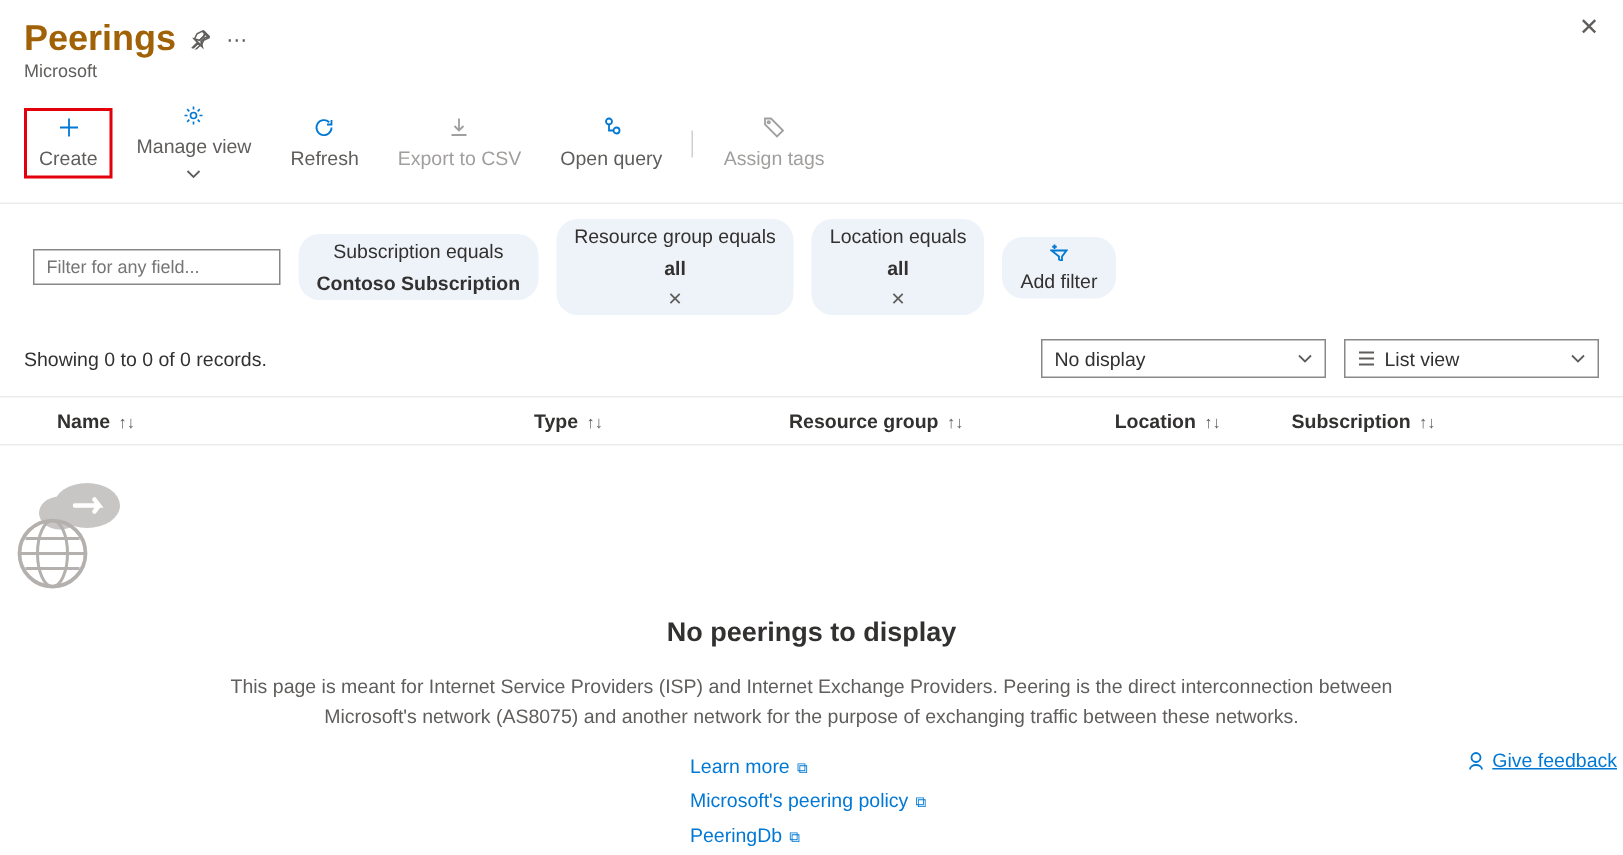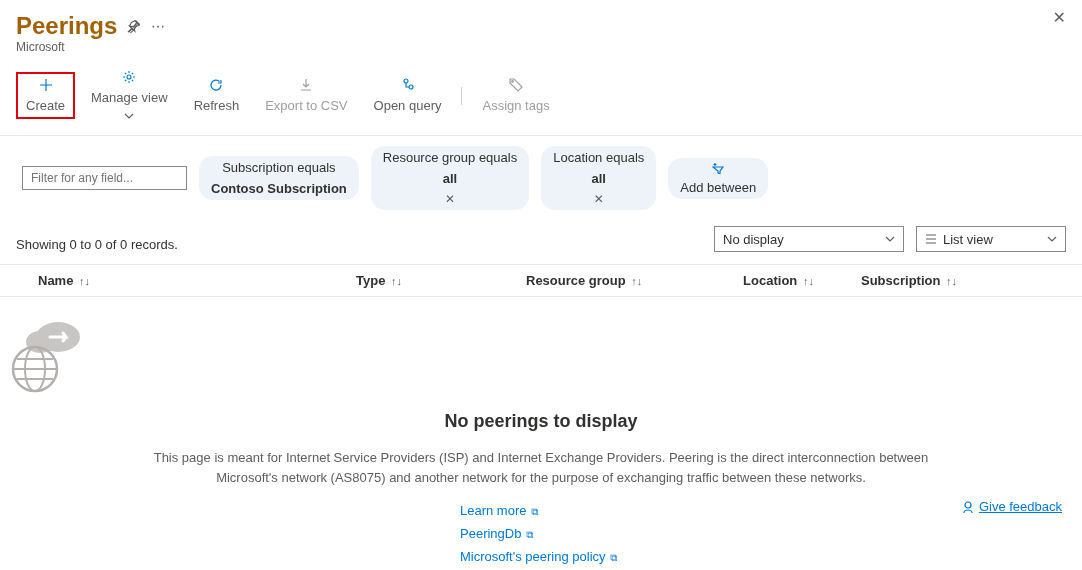--- a/index.html
+++ b/index.html
@@ -20,43 +20,43 @@
 .tb-btn.disabled .ic { color: #a19f9d; }
 .sep { width: 1px; height: 18px; background: #d2d0ce; margin: 0 4px; }
 
 .filter-row { display: flex; align-items: center; gap: 12px; padding: 10px 16px 8px 22px; }
 .filter-input { width: 165px; height: 24px; border: 1px solid #8a8886; padding: 0 8px; font-size: 12px; color: #605e5c; }
 .pill { display: inline-flex; align-items: center; gap: 6px; background: #edf3f9; border-radius: 14px; padding: 4px 12px; font-size: 13px; color: #323130; flex-direction: column; }
 .pill b { font-weight: 600; }
 .pill .x { font-size: 12px; color: #605e5c; cursor: pointer; }
 .pill.add .ic { color: #0078d4; }
 
-.status-row { display: flex; align-items: flex-end; justify-content: space-between; padding: 8px 16px 12px 16px; gap: 14px; }
+.status-row { display: flex; align-items: center; justify-content: space-between; padding: 8px 16px 12px 16px; gap: 14px; }
 .dropdown { display: inline-flex; align-items: center; justify-content: space-between; border: 1px solid #8a8886; height: 26px; padding: 0 8px; font-size: 13px; background: #fff; }
 .dd1 { width: 190px; }
-.dd2 { width: 150px; margin-left: 12px; }
+.dd2 { width: 170px; margin-left: 12px; }
 .dd-group { display: flex; }
 
 .table-head { display: flex; border-top: 1px solid #edebe9; border-bottom: 1px solid #edebe9; padding: 8px 16px; font-size: 13px; font-weight: 600; }
 .col-name { flex: 0 0 340px; padding-left: 22px; }
 .col-type { flex: 0 0 170px; }
 .col-rg { flex: 0 0 170px; }
 .col-loc { flex: 0 0 165px; text-align: center; }
 .col-sub { flex: 1; }
 .sort-ic { font-size: 11px; color: #605e5c; margin-left: 2px; }
 
 .empty { text-align: center; padding-top: 20px; }
 .empty-title { font-size: 18px; font-weight: 600; margin-top: 14px; margin-bottom: 6px; }
 .empty-desc { font-size: 13px; color: #605e5c; max-width: 820px; margin: 16px auto; line-height: 1.5; padding: 0 20px; }
 .primary-btn { display: inline-block; background: #0078d4; color: #fff; border: none; padding: 7px 14px; font-size: 13px; margin-top: 14px; cursor: pointer; }
 .links { margin-top: 16px; text-align: left; margin-left: 460px; }
 .links a { display: block; color: #0078d4; text-decoration: none; font-size: 13px; margin-bottom: 8px; }
 .ext-ic { font-size: 10px; margin-left: 2px; color: #0078d4; }
 
-.feedback { position: absolute; right: 20px; bottom: 56px; color: #0078d4; font-size: 13px; display: inline-flex; align-items: center; gap: 4px; }
+.feedback { position: absolute; right: 4px; bottom: 56px; color: #0078d4; font-size: 13px; display: inline-flex; align-items: center; gap: 4px; }
 
 svg { display: block; }
 </style>
 </head>
 <body>
 
 <div class="header">
   <div class="title-row">
     <h1 class="title">Peerings</h1>
     <span class="icon-sm">
@@ -152,21 +152,21 @@
     <span>Location equals </span>
       <b>all</b>
     <span class="x">✕</span>
   </span>
   <span class="pill add">
     <span class="ic">
         <svg width="12" height="12" viewBox="0 0 12 12" stroke="#0078d4" stroke-width="1.2" fill="none">
           <path d="M3 1v3M1.5 2.5h3M1 5h10L8 9v3l-2-1V9z"></path>
         </svg>
       </span>
-    <span>Add between</span>
+    <span>Add filter</span>
   </span>
 </div>
 
 <div class="status-row">
   <span>Showing 0 to 0 of 0 records.</span>
   <div class="dd-group">
     <div class="dropdown dd1">
       <span>No display</span>
       <span>
           <svg width="10" height="10" viewBox="0 0 10 10" stroke="#605e5c" stroke-width="1.2" fill="none">
@@ -208,22 +208,22 @@
       <path d="M50 20 h16 l-3 -4 m3 4 l-3 4" stroke="#fff" stroke-width="3" fill="none" stroke-linecap="round"></path>
       <circle cx="35" cy="52" r="22" fill="none" stroke="#b3b0ad" stroke-width="2.5"></circle>
       <ellipse cx="35" cy="52" rx="10" ry="22" fill="none" stroke="#b3b0ad" stroke-width="2"></ellipse>
       <path d="M13 52 h44 M17 42 h36 M17 62 h36" stroke="#b3b0ad" stroke-width="2" fill="none"></path>
     </svg>
   </div>
   <div class="empty-title">No peerings to display</div>
   <div class="empty-desc">This page is meant for Internet Service Providers (ISP) and Internet Exchange Providers. Peering is the direct interconnection between Microsoft's network (AS8075) and another network for the purpose of exchanging traffic between these networks.</div>
   <div class="links">
     <a href="#"><span>Learn more</span><span class="ext-ic"> ⧉</span></a>
+    <a href="#"><span>Microsoft's peering policy</span><span class="ext-ic"> ⧉</span></a>
     <a href="#"><span>PeeringDb</span><span class="ext-ic"> ⧉</span></a>
-    <a href="#"><span>Microsoft's peering policy</span><span class="ext-ic"> ⧉</span></a>
   </div>
 </div>
 
 <a class="feedback" href="#">
   <span>
       <svg width="14" height="14" viewBox="0 0 14 14" fill="none" stroke="#0078d4" stroke-width="1.2">
         <circle cx="7" cy="5" r="3"></circle>
         <path d="M3 13c0-2 2-3 4-3s4 1 4 3"></path>
       </svg>
     </span>

